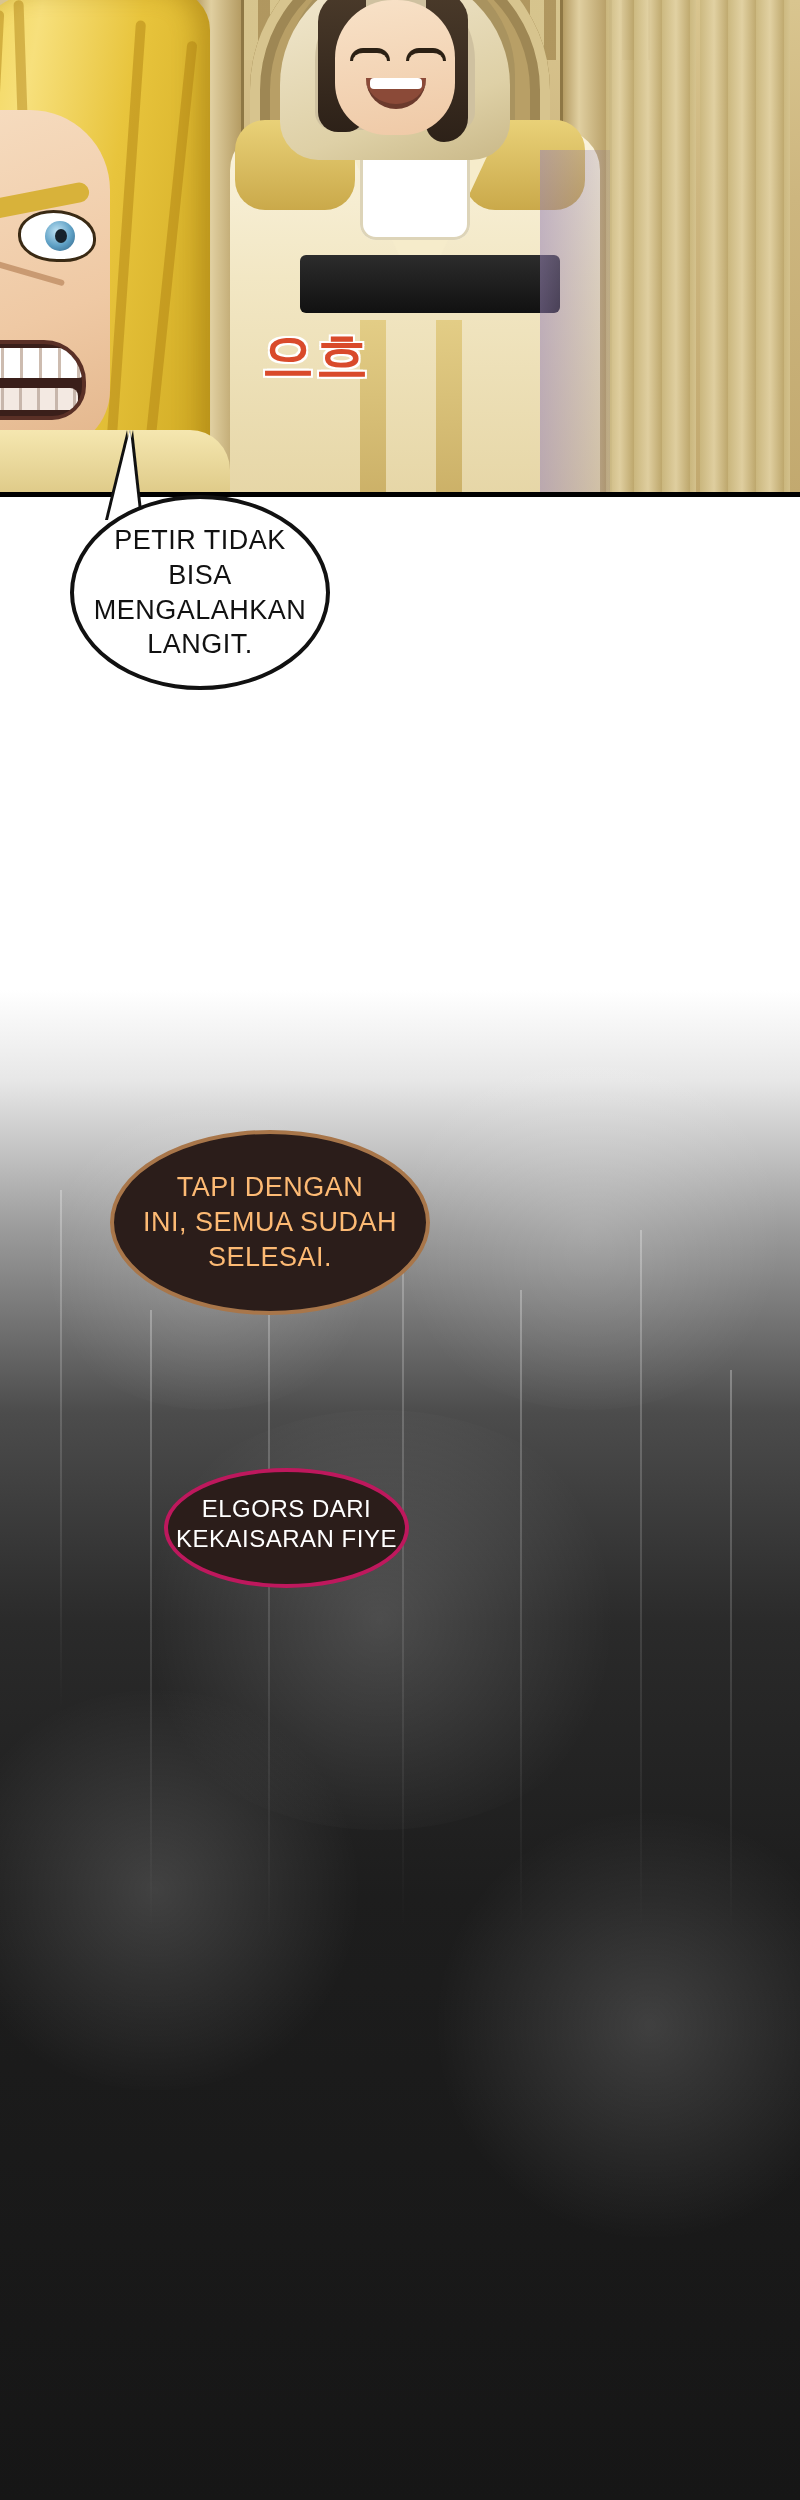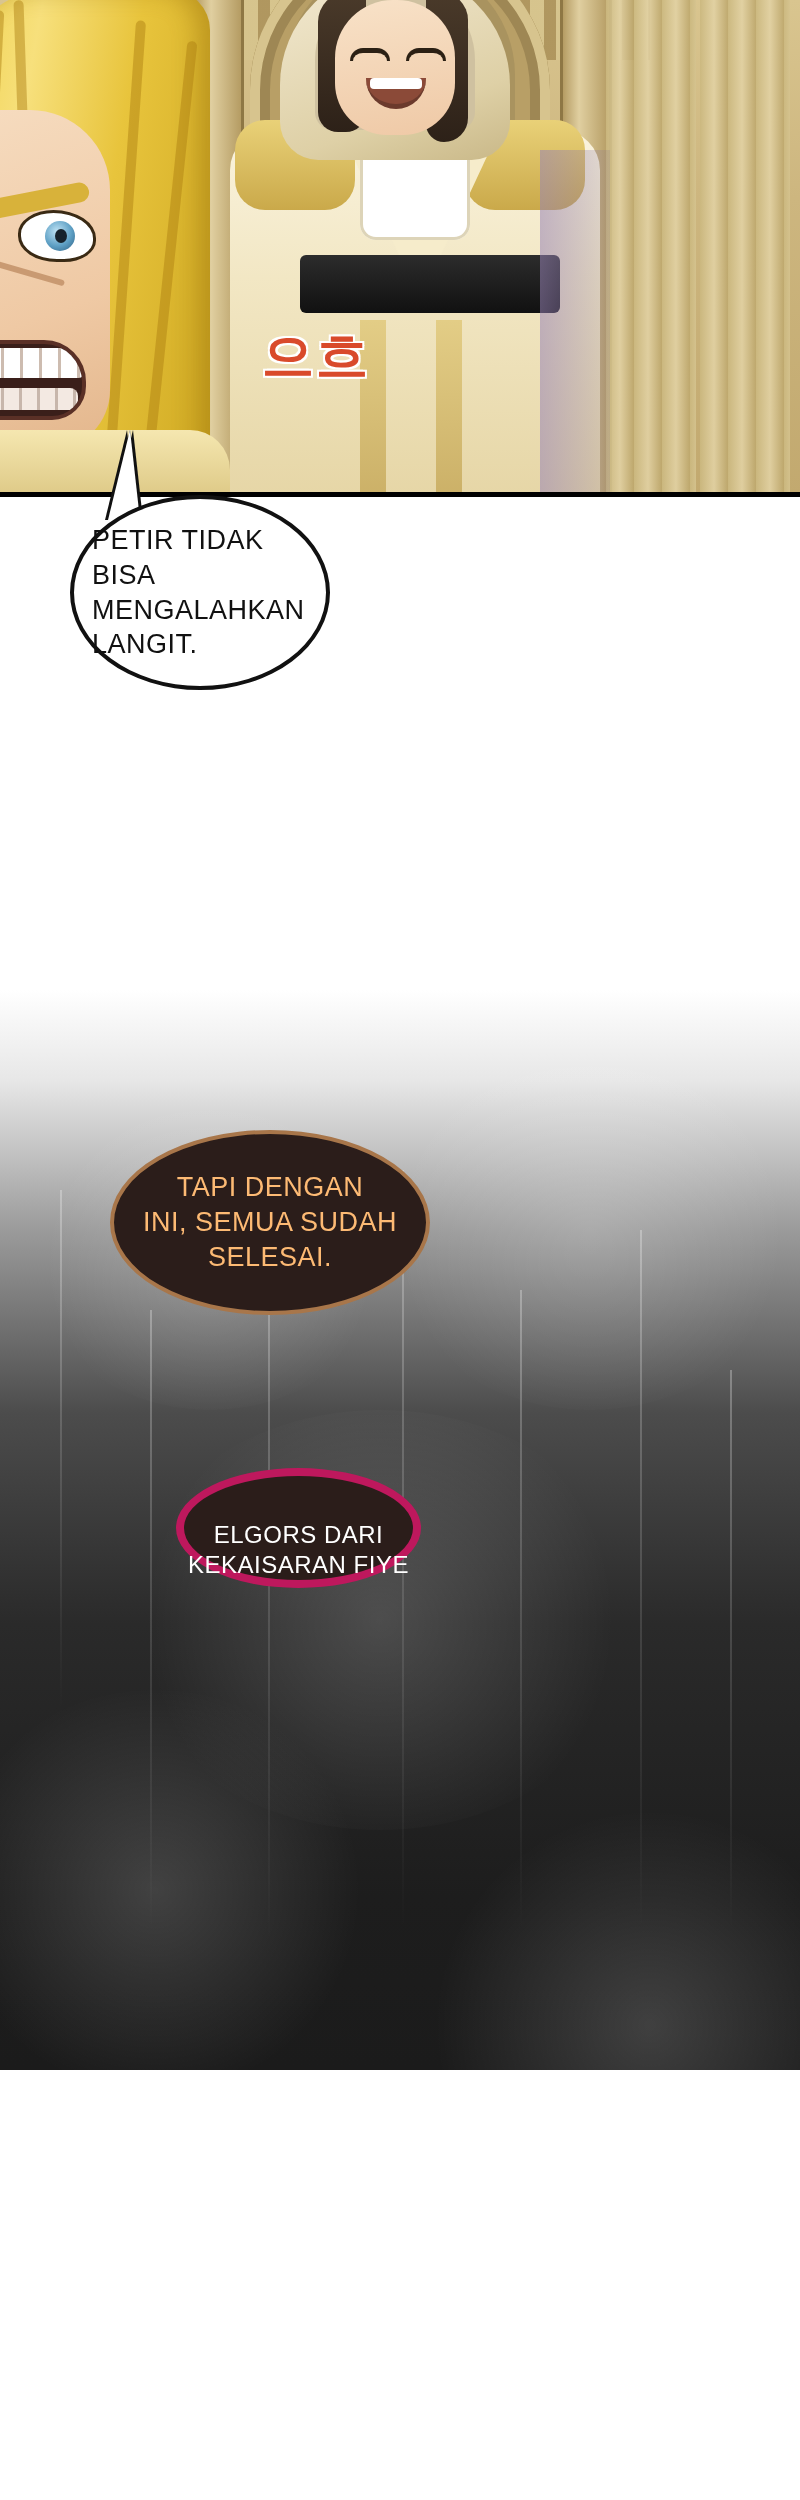--- a/index.html
+++ b/index.html
@@ -6,21 +6,21 @@
     margin: 0;
     padding: 0;
     background: #ffffff;
   }
   body {
     font-family: "Liberation Sans", sans-serif;
   }
   #page {
     position: relative;
     width: 800px;
-    height: 2070px;
+    height: 2500px;
     overflow: hidden;
     background: #ffffff;
   }
 
   
   .panel-top {
     position: absolute;
     left: 0;
     top: 0;
     width: 800px;
@@ -331,20 +331,21 @@
 
   
   .balloon {
     position: absolute;
     background: #ffffff;
     border: 4px solid #111111;
     border-radius: 50%;
     display: flex;
     align-items: center;
     justify-content: center;
+    text-align: center;
     box-sizing: border-box;
   }
   .balloon-text {
     font-family: "Liberation Sans", sans-serif;
     font-size: 27px;
     line-height: 1.28;
     color: #111111;
     letter-spacing: .5px;
     white-space: pre-line;
     padding: 0 18px;
@@ -414,27 +415,27 @@
   }
   #balloon-3 .oval-text {
     font-size: 27px;
     line-height: 1.3;
     color: #fdba74;
     white-space: pre-line;
     letter-spacing: .5px;
     padding: 0 16px;
   }
   #balloon-4 {
-    left: 176px;
+    left: 164px;
     top: 1468px;
     width: 245px;
     height: 120px;
     background: #2b1d1a;
-    border: 8px solid #be185d;
-    align-items: flex-end;
+    border: 4px solid #be185d;
+    align-items: flex-start;
     padding-top: 22px;
   }
   #balloon-4 .oval-text {
     font-size: 24px;
     line-height: 1.25;
     color: #ffffff;
     white-space: pre-line;
     letter-spacing: .5px;
   }
 </style>

